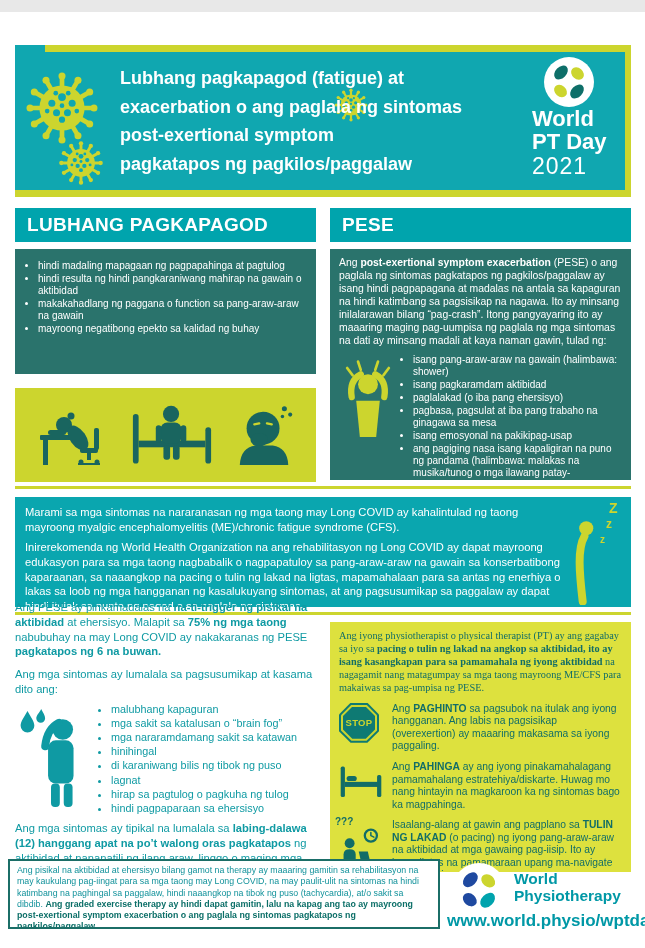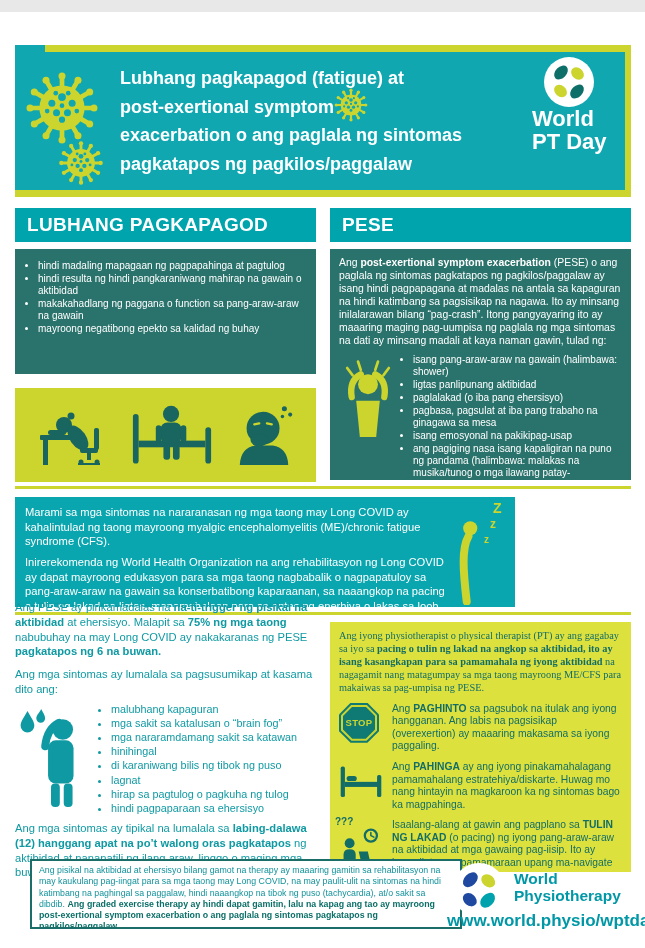--- a/index.html
+++ b/index.html
@@ -41,21 +41,21 @@
 
   
   #fatigue-pictos{left:15px;top:376px;width:301px;height:94px;background:#ccd52e;
                   display:flex;align-items:center;justify-content:space-around;padding:0 10px;box-sizing:border-box;}
 
   
   .rule{left:15px;width:616px;height:3px;background:#ccd52e;}
   #rule1{top:474px;} #rule2{top:600px;}
 
   
-  #band{left:15px;top:485px;width:500px;height:110px;background:#0aa6af;color:#fff;
+  #band{left:15px;top:485px;width:616px;height:110px;background:#0aa6af;color:#fff;
         box-sizing:border-box;padding:8px 62px 0 10px;overflow:hidden;}
   #band p{margin:0 0 6px 0;font-size:11.2px;line-height:1.31;}
   .band-illus{right:0;top:0;width:62px;height:110px;}
   .band-illus svg{position:absolute;left:4px;bottom:2px;}
   .zz{position:absolute;color:#ccd52e;font-weight:700;}
   .zz.z1{left:40px;top:3px;font-size:14px;}
   .zz.z2{left:37px;top:20px;font-size:12px;}
   .zz.z3{left:31px;top:37px;font-size:10px;}
 
   
@@ -78,21 +78,21 @@
   .stop-wrap{position:relative;width:60px;height:40px;}
   .oct{position:absolute;clip-path:polygon(29% 0,71% 0,100% 29%,100% 71%,71% 100%,29% 100%,0 71%,0 29%);}
   .oct.o1{left:0;top:0;width:40px;height:40px;background:#0e7a73;}
   .oct.o2{left:2px;top:2px;width:36px;height:36px;background:#ccd52e;}
   .oct.o3{left:4px;top:4px;width:32px;height:32px;background:#0e7a73;}
   .stop-label{position:absolute;left:0;top:0;width:40px;height:40px;text-align:center;line-height:40px;
               color:#ccd52e;font-size:9.5px;font-weight:700;letter-spacing:.3px;}
   .pacing-marks{position:absolute;left:-4px;top:-3px;color:#126d67;font-size:10px;font-weight:700;}
 
   
-  #warning{left:30px;top:847px;width:432px;height:70px;border:2px solid #1b6e67;background:#fff;
+  #warning{left:8px;top:847px;width:432px;height:70px;border:2px solid #1b6e67;background:#fff;
            box-sizing:border-box;padding:4px 7px;color:#12929b;font-size:8.8px;line-height:1.28;overflow:hidden;}
   #warning .b{color:#0c6f68;}
   .footer-logo{left:452px;top:851px;display:flex;align-items:flex-start;}
   .footer-words{margin-left:8px;margin-top:7px;color:#0098a6;font-size:15.5px;font-weight:700;line-height:17px;}
   .footer-url{left:447px;top:899px;color:#0098a6;font-size:17px;font-weight:700;text-decoration:none;}
 </style>
 </head>
 <body>
 
 <svg width="0" height="0" style="position:absolute">
@@ -159,35 +159,36 @@
       <svg viewBox="0 0 100 100" width="48" height="48">
           <use href="#virus"></use>
         </svg></span>
     <span class="abs virus-xs">
       <svg viewBox="0 0 100 100" width="36" height="36">
           <use href="#virus"></use>
         </svg></span>
 
     <div class="abs hdr-title">
         <div>Lubhang pagkapagod (fatigue) at</div>
+        <div>exacerbation o ang paglala ng sintomas</div>
         <div>post-exertional symptom</div>
-        <div>exacerbation o ang paglala ng sintomas</div>
         <div>pagkatapos ng pagkilos/paggalaw</div>
       </div>
 
     <div class="abs hdr-logo">
       <svg class="logo-circle" viewBox="0 0 100 100">
         <circle cx="50" cy="50" r="50" fill="#ffffff"></circle>
         <ellipse cx="34" cy="31" rx="16" ry="11" transform="rotate(-45 34 31)" fill="#0e6f69"></ellipse>
         <ellipse cx="67" cy="33" rx="14" ry="11" transform="rotate(40 67 33)" fill="#ccd52e"></ellipse>
         <ellipse cx="66" cy="69" rx="16" ry="11" transform="rotate(-45 66 69)" fill="#0e6f69"></ellipse>
         <ellipse cx="33" cy="68" rx="14" ry="11" transform="rotate(40 33 68)" fill="#ccd52e"></ellipse>
       </svg>
       <div class="logo-w1">World</div>
       <div class="logo-w2">PT Day</div>
+      <div class="logo-year">2021</div>
     </div>
   </div>
 
   <div class="abs sec-hd left">LUBHANG PAGKAPAGOD</div>
   <div class="abs sec-hd right">PESE</div>
 
   <div class="abs dark-body" id="fatigue-body">
     <ul>
         <li>hindi madaling mapagaan ng pagpapahinga at pagtulog</li>
         <li>hindi resulta ng hindi pangkaraniwang mahirap na gawain o aktibidad</li>
@@ -253,21 +254,21 @@
           <circle cx="32" cy="30" r="11" fill="#ccd52e"></circle>
           <g stroke="#ccd52e" stroke-width="7" stroke-linecap="round" fill="none">
             <path d="M14,44 Q11,26 24,19"></path>
               <path d="M50,44 Q53,26 40,19"></path>
           </g>
           <path d="M19,48 L45,48 L41,88 L23,88 Z" fill="#ccd52e"></path>
         </svg>
       </div>
       <ul>
           <li>isang pang-araw-araw na gawain (halimbawa: shower)</li>
-          <li>ligtas panlipunang aktibidad</li>
+          <li>isang pagkaramdam aktibidad</li>
           <li>paglalakad (o iba pang ehersisyo)</li>
           <li>pagbasa, pagsulat at iba pang trabaho na ginagawa sa mesa</li>
           <li>isang emosyonal na pakikipag-usap</li>
           <li>ang pagiging nasa isang kapaligiran na puno ng pandama (halimbawa: malakas na musika/tunog o mga ilawang patay-sindi/kumikislap)</li>
         </ul>
     </div>
   </div>
 
   <div class="abs rule" id="rule1"></div>
 

